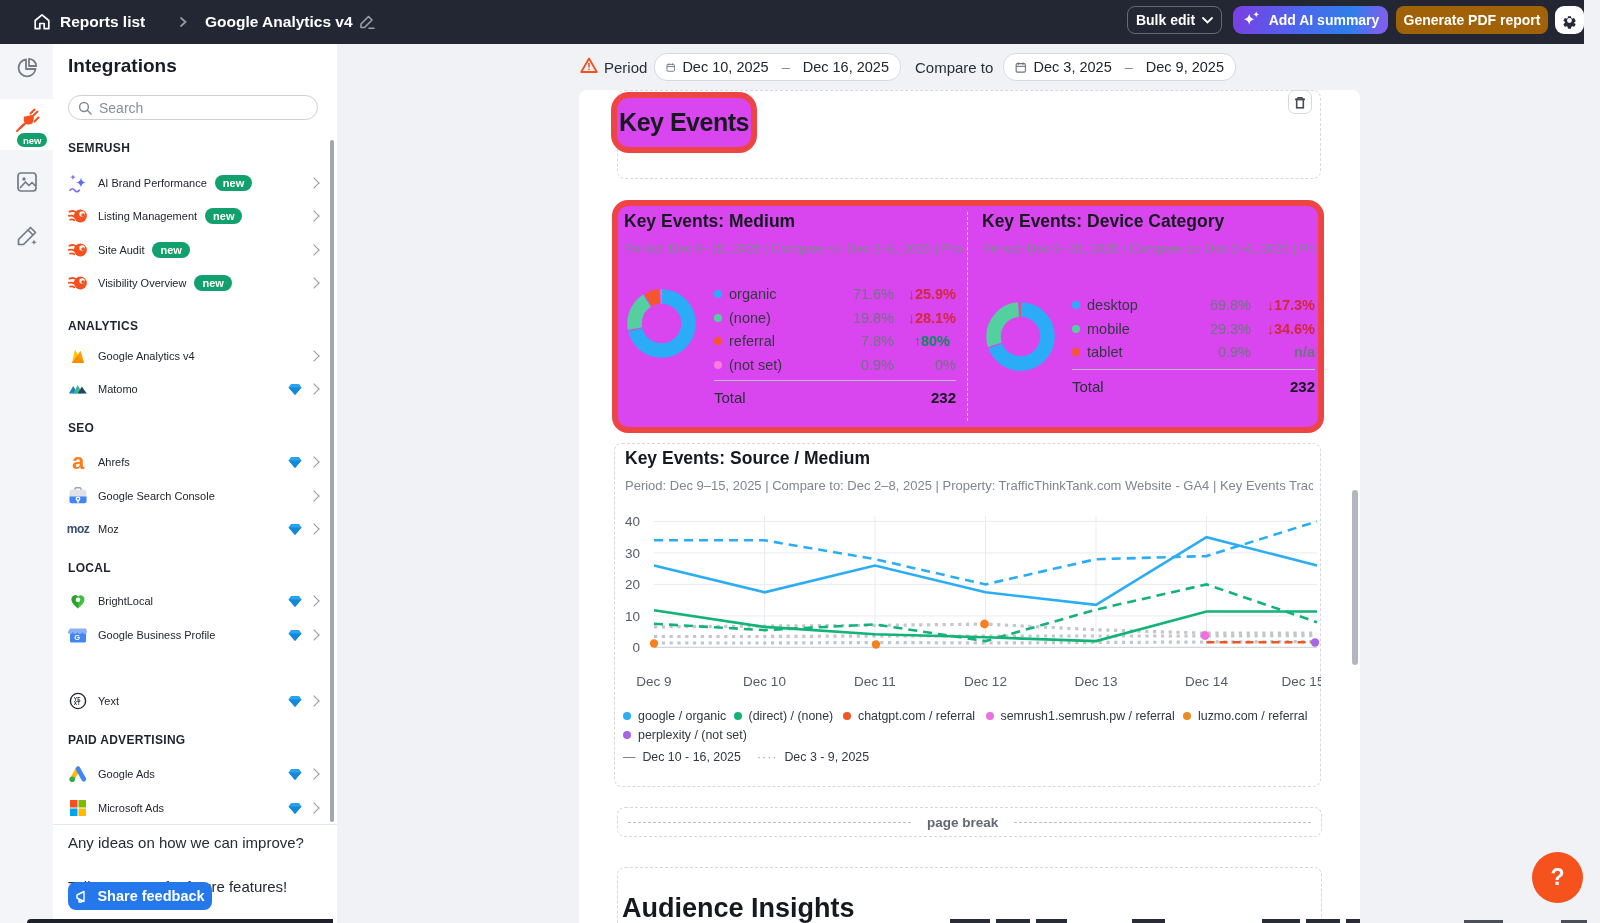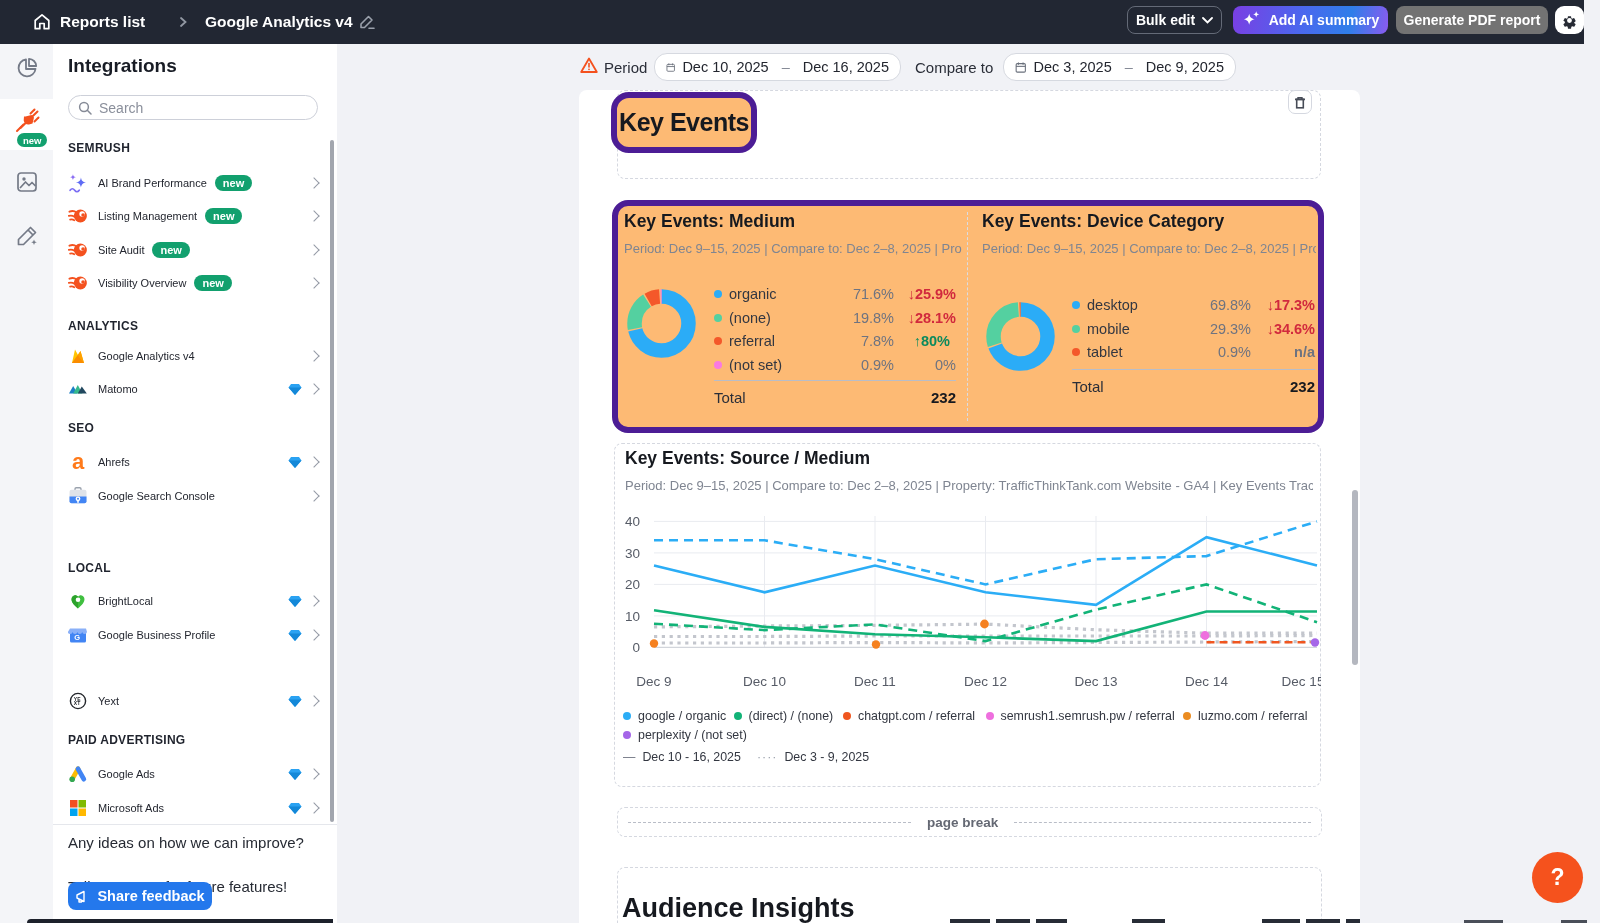--- a/index.html
+++ b/index.html
@@ -5,22 +5,22 @@
 * { margin:0; padding:0; box-sizing:border-box; }
 html,body { width:1600px; height:923px; overflow:hidden; }
 body { font-family:"Liberation Sans", sans-serif; background:#f1f2f6; position:relative; }
 .abs { position:absolute; }
 
 
 .topbar { position:absolute; left:0; top:0; width:1584px; height:44px; background:#222733; display:flex; align-items:center; }
 .crumb { color:#fff; font-size:15.5px; font-weight:bold; }
 .tb-btn { height:28px; border-radius:8px; display:flex; align-items:center; justify-content:center; font-size:14px; font-weight:bold; color:#fff; white-space:nowrap; }
 .bulk { border:1px solid #646a77; gap:7px; }
-.ai { background:linear-gradient(100deg,#7a3fe3 0%,#4a68ee 45%,#2f7ee9 75%,#8a5bef 100%); gap:7px; }
-.pdf { background:#737373; }
+.ai { background:linear-gradient(100deg,#7a3fe3 0%,#4a68ee 45%,#2f7ee9 75%,#8a5bef 100%); gap:7px;border-radius:9px; }
+.pdf { background:#a16207; }
 .gear { width:29px; background:#fff; border-radius:9px; }
 
 
 .rail { position:absolute; left:0; top:44px; width:53px; height:879px; background:#f4f5f8; }
 .rail .active { position:absolute; left:0; top:55px; width:53px; height:51px; background:#fff; }
 .newpill { position:absolute; left:17px; top:89px; background:#12a06e; color:#fff; font-size:9.5px; font-weight:bold; border-radius:8px; padding:1.5px 6px; }
 
 
 .sidebar { position:absolute; left:53px; top:44px; width:284px; height:879px; background:#fff; }
 .sb-title { position:absolute; left:15px; top:11px; font-size:19px; font-weight:bold; color:#181c25; }
@@ -38,21 +38,21 @@
 .fb-btn { position:absolute; left:15px; top:838px; width:144px; height:28px; background:#2478ec; border-radius:8px; color:#fff; font-size:14.5px; font-weight:bold; display:flex; align-items:center; justify-content:center; gap:7px; }
 .sb-scroll { position:absolute; left:277px; top:96px; width:4px; height:682px; background:#a2a6ae; border-radius:2px; }
 
 
 .pl { position:absolute; top:59px; font-size:15px; color:#2a2e38; }
 .datebox { position:absolute; top:53px; height:28px; border:1px solid #d6d9e0; border-radius:13px; background:#fff; display:flex; align-items:center; font-size:14.5px; color:#23262f; padding:0 11px; gap:7px; white-space:nowrap; }
 
 
 .panel { position:absolute; left:579px; top:90px; width:781px; height:833px; background:#fff; border-radius:8px 8px 0 0; overflow:hidden; }
 .mod { position:absolute; border:1px dashed #d5d8e0; border-radius:8px; }
-.purplebox { position:absolute; border:6px solid #4c1d95; background:#fdba74; }
+.purplebox { position:absolute; border:6px solid #ef4444; background:#d946ef; }
 .cardtitle { position:absolute; font-size:17.5px; font-weight:bold; color:#16191f; white-space:nowrap; }
 .cardsub { position:absolute; font-size:13px; color:#7f8591; white-space:nowrap; overflow:hidden; }
 .leg-row { position:absolute; height:16px; display:flex; align-items:center; font-size:14.5px; color:#333741; }
 .dot { width:8px; height:8px; border-radius:50%; margin-right:7px; flex:none; }
 .val { position:absolute; font-size:14.5px; color:#6e7380; text-align:right; }
 .chg { position:absolute; font-size:14.5px; font-weight:bold; text-align:right; }
 .red { color:#d1293d; } .grn { color:#0c8a5d; }
 .tot { position:absolute; font-size:15px; color:#2a2e38; }
 .totv { position:absolute; font-size:15px; font-weight:bold; color:#16191f; text-align:right; }
 .hline { position:absolute; height:1px; background:#b9bdc7; }
@@ -245,20 +245,32 @@
           <rect x="1.5" y="3.8" width="17" height="13.5" rx="2" fill="#dfe3e9"></rect>
           <path d="M1.5 10.5 H18.5 V15.3 a2 2 0 0 1 -2 2 H3.5 a2 2 0 0 1 -2 -2 Z" fill="#4285f4"></path>
           <circle cx="10" cy="12.8" r="2.4" fill="#fff"></circle>
           <rect x="9.2" y="13.6" width="1.6" height="3.2" fill="#fff"></rect>
           <circle cx="10" cy="12.8" r="1" fill="#4285f4"></circle>
         </svg>
       </div>
     <div class="nm">Google Search Console</div>
       <div class="spacer"></div>
       <div class="chev"></div>
+  </div>
+  <div class="row" style="top:473px">
+    <div class="ic">
+        <span style="color:#33516e;font-weight:bold;font-size:12px;line-height:20px;letter-spacing:-0.5px">moz</span>
+      </div>
+    <div class="nm">Moz</div>
+      <div class="spacer"></div>
+    <svg style="margin-right:8px" width="14" height="13" viewBox="0 0 14 13">
+        <path d="M3 1 H11 L13.5 4.5 L7 12 L0.5 4.5 Z" fill="#2aa2f2"></path>
+        <path d="M0.5 4.5 H13.5 L7 12 Z" fill="#1488d8"></path>
+      </svg>
+    <div class="chev"></div>
   </div>
   <div class="sec" style="top:517px">LOCAL</div>
   <div class="row" style="top:545px">
     <div class="ic">
         <svg width="20" height="20" viewBox="0 0 20 20">
           <path d="M10 17.5 C4.5 13 2.8 9.8 3.8 6.8 C4.8 4 8.2 3.2 10 5.8 C11.8 3.2 15.2 4 16.2 6.8 C17.2 9.8 15.5 13 10 17.5 Z" fill="#3fbf3f"></path>
           <path d="M10 17.5 C4.5 13 2.8 9.8 3.8 6.8 C4.8 4 8.2 3.2 10 5.8 Z" fill="#2da32d"></path>
           <circle cx="10" cy="8.8" r="2.3" fill="#fff"></circle>
         </svg>
       </div>

